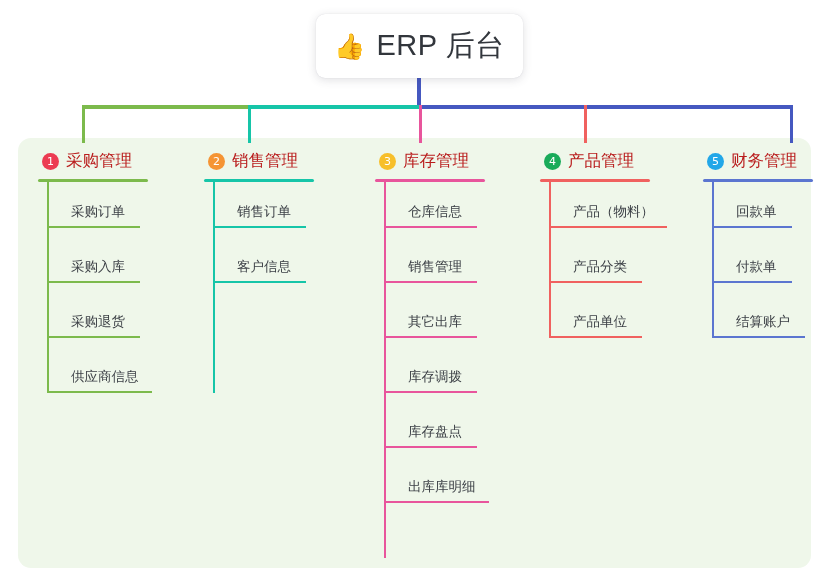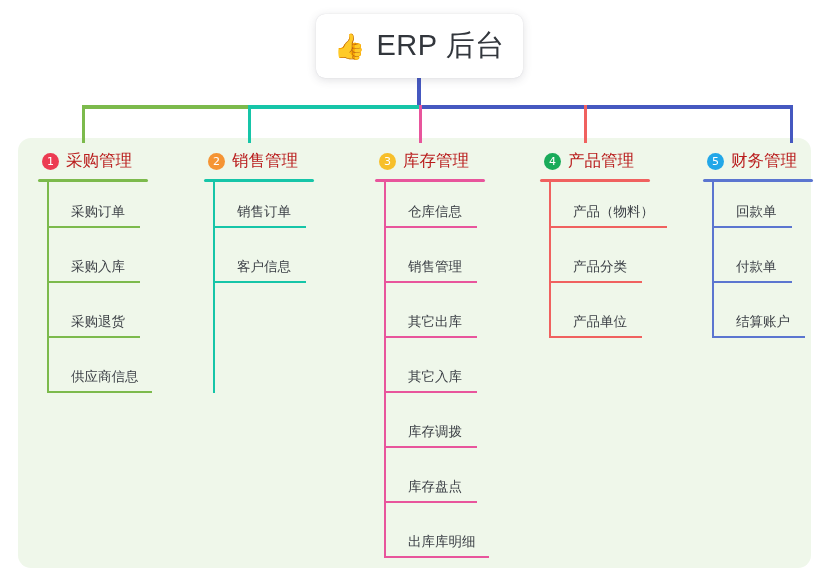--- a/index.html
+++ b/index.html
@@ -152,24 +152,20 @@
           </div>
           <div class="leaf">
             <div class="leaf-label">销售管理</div>
             <div class="leaf-rule" style="width: 93px; background: rgb(232, 85, 156);"></div>
           </div>
           <div class="leaf">
             <div class="leaf-label">其它出库</div>
             <div class="leaf-rule" style="width: 93px; background: rgb(232, 85, 156);"></div>
           </div>
           <div class="leaf">
-            <div class="leaf-label">其它入库</div>
-            <div class="leaf-rule" style="width: 93px; background: rgb(232, 85, 156);"></div>
-          </div>
-          <div class="leaf">
             <div class="leaf-label">库存调拨</div>
             <div class="leaf-rule" style="width: 93px; background: rgb(232, 85, 156);"></div>
           </div>
           <div class="leaf">
             <div class="leaf-label">库存盘点</div>
             <div class="leaf-rule" style="width: 93px; background: rgb(232, 85, 156);"></div>
           </div>
           <div class="leaf">
             <div class="leaf-label">出库库明细</div>
             <div class="leaf-rule" style="width: 105px; background: rgb(232, 85, 156);"></div>

